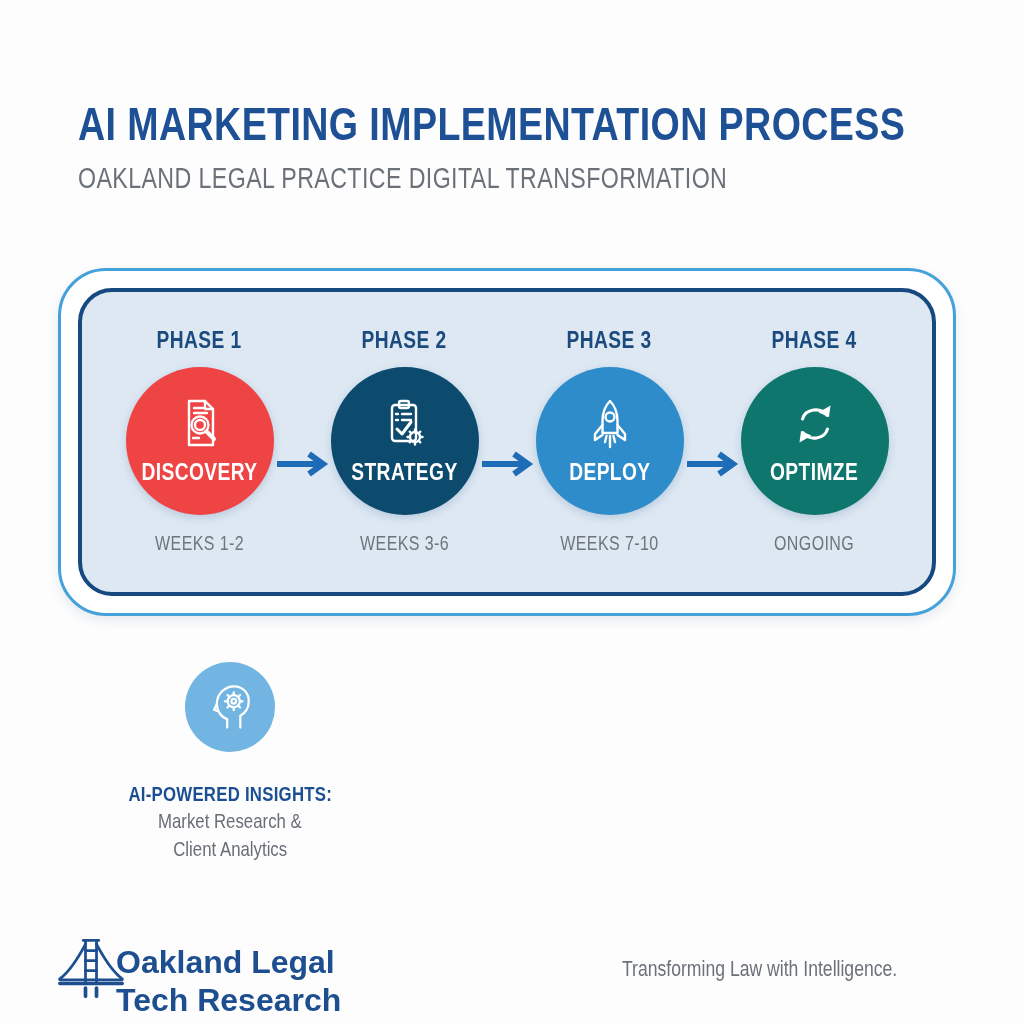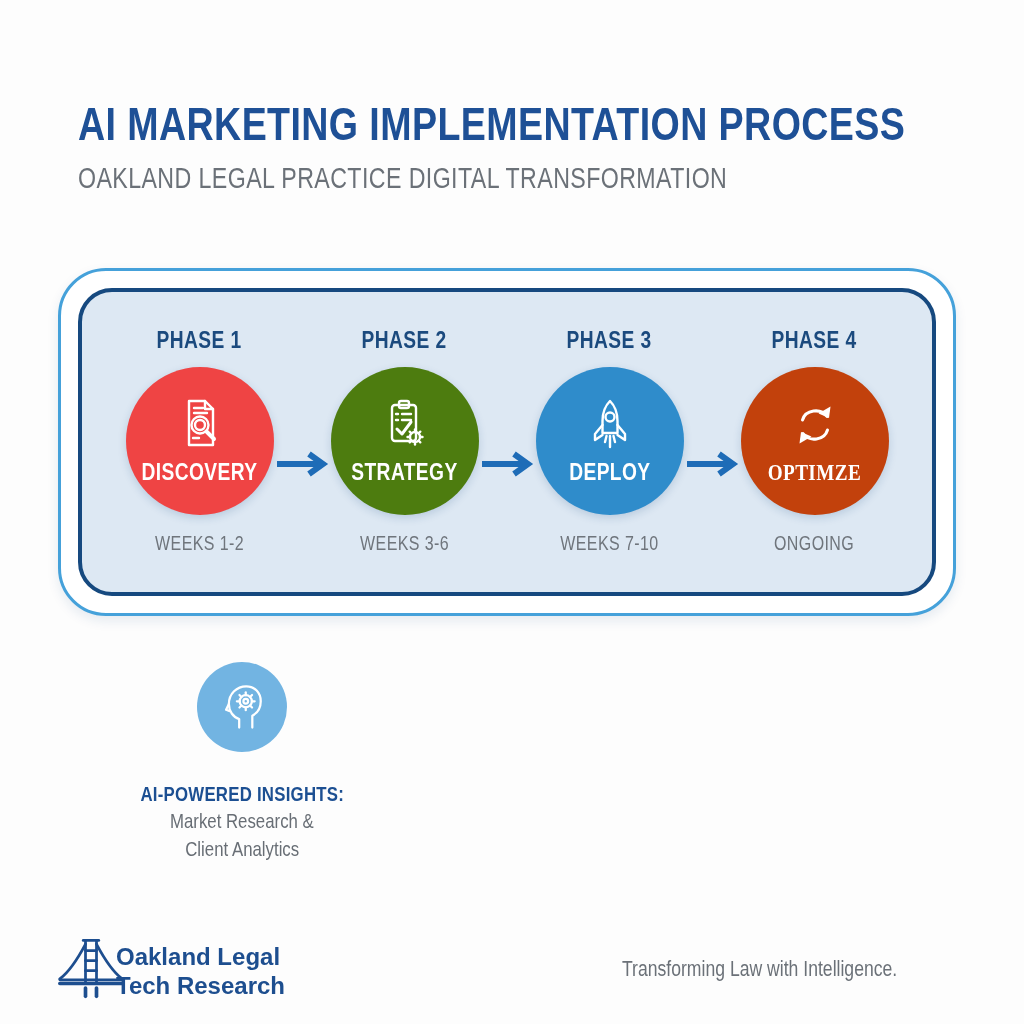--- a/index.html
+++ b/index.html
@@ -44,36 +44,36 @@
     display:flex;flex-direction:column;align-items:center;justify-content:center;
     box-shadow:0 3px 8px rgba(20,70,130,0.18);
   }
   .phase-circle svg{display:block;margin-top:-4px;}
   .phase-name{font-size:24px;font-weight:700;color:#ffffff;margin-top:2px;letter-spacing:0.5px;}
   .phase-weeks{margin-top:17px;font-size:20px;color:#6f757c;letter-spacing:0.5px;}
   .arrow{align-self:flex-start;margin-top:125px;}
 
   
   .features-row{
-    position:absolute;left:104px;top:662px;width:816px;
+    position:absolute;left:92px;top:662px;width:816px;
     display:flex;justify-content:space-between;
   }
   .feature-col{width:276px;display:flex;flex-direction:column;align-items:center;text-align:center;}
   .feature-circle{
     width:90px;height:90px;border-radius:50%;
     display:flex;align-items:center;justify-content:center;
   }
   .feature-heading{margin-top:30px;font-size:21px;font-weight:700;color:#1c4f92;letter-spacing:0.3px;}
   .feature-line{font-size:21px;color:#686e75;line-height:1.25;margin-top:2px;}
 
   
   .footer-logo{position:absolute;left:58px;top:930px;}
   .brand-text{
     position:absolute;left:116px;top:943px;
-    font-size:24px;font-weight:700;color:#1d4e8f;line-height:1.2;
+    font-size:32px;font-weight:700;color:#1d4e8f;line-height:1.2;
   }
   .tagline{
     position:absolute;right:58px;top:956px;
     font-size:22px;color:#6b7178;
   }
 </style>
 </head>
 <body>
 
 <h1 class="title cxl">AI MARKETING IMPLEMENTATION PROCESS</h1>
@@ -105,21 +105,21 @@
 
       <span class="arrow">
         <svg width="54" height="26" viewBox="0 0 54 26" fill="none" stroke="#1e6cb7" stroke-width="6">
           <path d="M2 13 H44"></path>
           <path d="M34 3 L48 13 L34 23" fill="none"></path>
         </svg>
       </span>
 
       <div class="phase-col">
         <div class="phase-label cx">PHASE 2</div>
-        <div class="phase-circle" style="background: #4d7c0f;">
+        <div class="phase-circle" style="background: #0c4a6e;">
           <span>
             <svg width="64" height="64" viewBox="0 0 64 64" fill="none" stroke="#ffffff" stroke-width="2.4" stroke-linecap="round" stroke-linejoin="round">
               <rect x="19" y="13" width="24" height="36" rx="3"></rect>
               <rect x="26" y="9" width="10" height="7" rx="2"></rect>
               <path d="M23 22 H25"></path>
                 <path d="M29 22 H38"></path>
               <path d="M23 28 H25"></path>
                 <path d="M29 28 H38"></path>
               <path d="M24 37 L29 42 L38 30" stroke-width="3"></path>
               <circle cx="42" cy="45" r="5"></circle>
@@ -166,21 +166,21 @@
 
       <span class="arrow">
         <svg width="54" height="26" viewBox="0 0 54 26" fill="none" stroke="#1e6cb7" stroke-width="6">
           <path d="M2 13 H44"></path>
           <path d="M34 3 L48 13 L34 23" fill="none"></path>
         </svg>
       </span>
 
       <div class="phase-col">
         <div class="phase-label cx">PHASE 4</div>
-        <div class="phase-circle" style="background: #c2410c; font-family: Liberation Serif, serif;">
+        <div class="phase-circle" style="background: #0f766e;">
           <span>
             <svg width="64" height="64" viewBox="0 0 64 64" fill="none" stroke="#ffffff" stroke-width="3" stroke-linecap="round" stroke-linejoin="round">
               <path d="M19.5 27 A13.5 12 0 0 1 44 23.5"></path>
               <path d="M47.5 13.5 L46 25 L35.5 20.5 Z" fill="#ffffff" stroke="none"></path>
               <path d="M44.5 37 A13.5 12 0 0 1 20 40.5"></path>
               <path d="M16.5 50.5 L18 39 L28.5 43.5 Z" fill="#ffffff" stroke="none"></path>
             </svg>
           </span>
           <div class="phase-name cx">OPTIMZE</div>
         </div>

